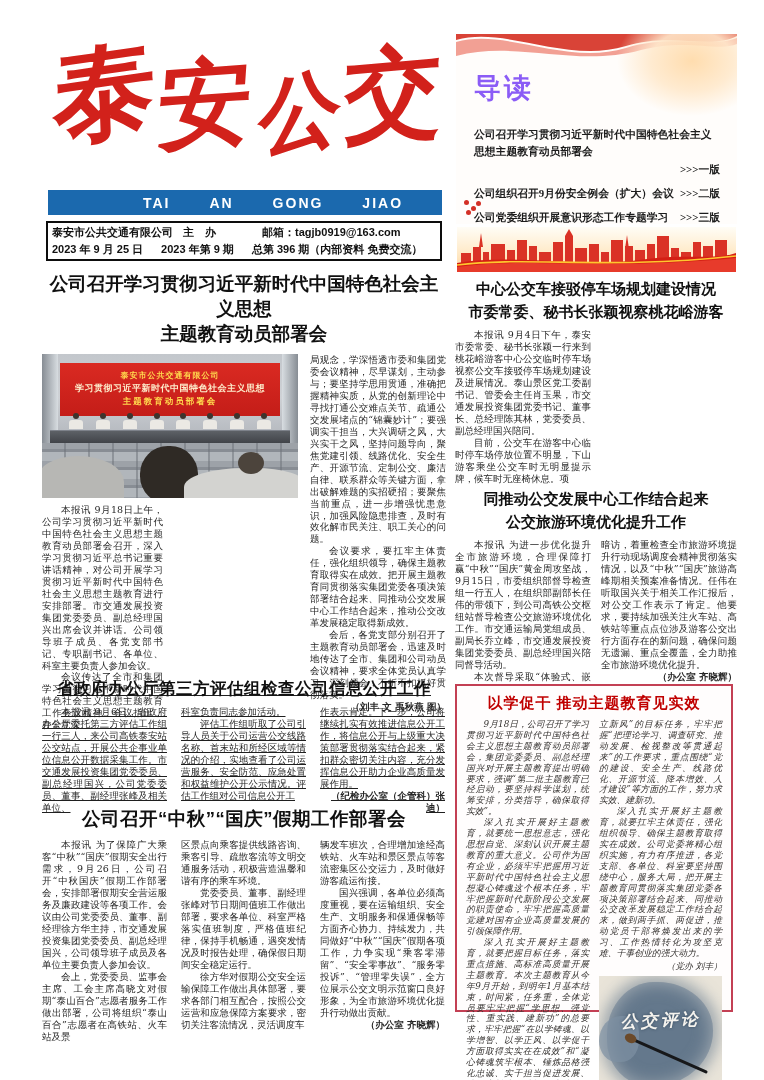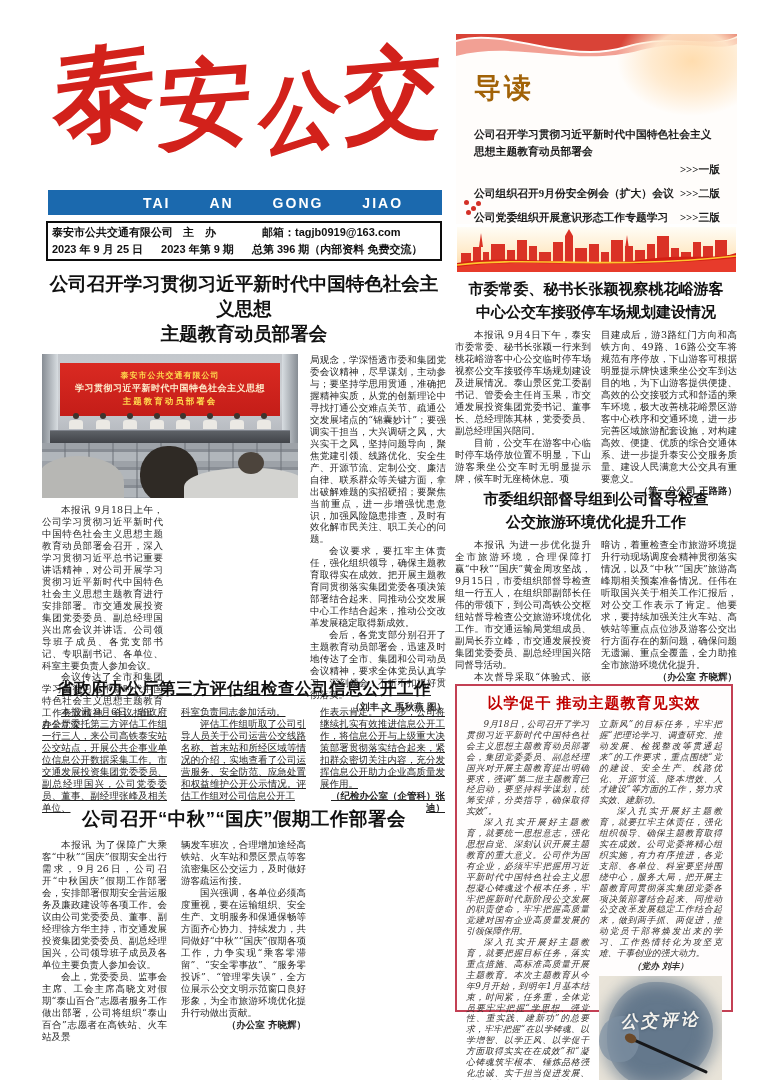--- a/index.html
+++ b/index.html
@@ -21,21 +21,21 @@
            font-family:"Liberation Sans",sans-serif;font-size:11px;font-weight:600;color:#111;
            display:flex;flex-direction:column;justify-content:center;padding:1px 4px;line-height:1.55;}
   .inforow{display:flex;white-space:nowrap;}
   .inforow .sp8{margin-left:10px;} .inforow .sp40{margin-left:46px;} .inforow .sp24{margin-left:18px;}
   
   .daodu{left:456px;top:34px;width:281px;height:190px;background:#fffdfb;overflow:hidden;}
   .daodu .blob{position:absolute;right:-30px;top:-28px;width:150px;height:110px;border-radius:50%;
                background:radial-gradient(closest-side,#ffd9a6,#ffe9cc 55%,rgba(255,255,255,0));opacity:.9;}
   .daodu svg{position:absolute;left:0;top:0;}
   .daodu-title{position:absolute;left:18px;top:36px;font-family:"Liberation Sans",sans-serif;
-               font-size:27px;font-weight:900;color:#a16207;letter-spacing:3px;}
+               font-size:27px;font-weight:900;color:#8b5cf6;letter-spacing:3px;}
   .daodu-items{position:absolute;left:18px;top:92px;width:246px;font-family:"Liberation Sans",sans-serif;}
   .ditem{display:flex;flex-wrap:wrap;font-size:10.8px;font-weight:700;color:#1c1c1c;line-height:1.6;margin-bottom:7px;font-family:Liberation Serif, serif;}
   .ditem .pg{margin-left:auto;white-space:nowrap;}
   .plum{position:absolute;left:6px;bottom:6px;width:26px;height:20px;}
   .plum i{position:absolute;width:5px;height:5px;border-radius:50%;background:#d33026;display:block;}
   
   .skyline{left:457px;top:227px;width:279px;height:45px;}
   
   .headline{font-family:"Liberation Sans",sans-serif;font-weight:900;color:#101010;text-align:center;}
   .cols{display:flex;}
@@ -96,21 +96,21 @@
   .a3 .headline{font-size:15px;line-height:1.5;}
   .r-cols{display:flex;gap:10px;margin-top:6px;}
   .r-cols .col{width:136px;}
   
   .redbox{left:455px;top:684px;width:278px;height:328px;border:2px solid #c34054;box-sizing:border-box;
           background:#fffdfd;padding:8px 9px;}
   .rb-head{font-family:"Liberation Sans",sans-serif;font-weight:900;color:#c00000;font-size:15px;
            text-align:center;letter-spacing:1px;margin-bottom:6px;}
   .rb-cols{display:flex;gap:10px;}
   .rb-cols .col{width:123px;font-size:8.8px;line-height:1.24;font-style:italic;color:#33302e;}
-  .rb-sig{text-align:center;font-weight:700;margin-top:2px;font-style:italic;font-size:8.8px;color:#33302e;}
+  .rb-sig{text-align:right;font-weight:400;margin-top:2px;font-style:italic;font-size:8.8px;color:#33302e;}
   .painting{position:relative;width:123px;height:120px;margin-top:4px;background:#e9e4d9;overflow:hidden;}
   .painting .ink{position:absolute;left:8px;top:6px;width:106px;height:104px;background:#64788c;
      border-radius:46% 54% 58% 42%/52% 48% 55% 45%;
      box-shadow:0 0 14px 6px rgba(100,120,140,.55), inset 0 0 18px rgba(235,232,224,.5);}
   .painting .ink2{position:absolute;left:0px;top:40px;width:40px;height:46px;background:#7d90a2;opacity:.7;
      border-radius:60% 40% 50% 50%;}
   .painting .txt{position:absolute;left:0;right:0;top:34px;text-align:center;color:#f5f3ee;
      font-weight:700;font-size:17px;letter-spacing:3px;transform:rotate(-2deg);
      font-family:"DejaVu Serif",serif;text-shadow:0 0 3px rgba(40,60,80,.8);}
   .painting .brush{position:absolute;left:28px;top:78px;width:84px;height:3px;background:#17181a;
@@ -286,38 +286,32 @@
           <p class="cont">局观念，学深悟透市委和集团党委会议精神，尽早谋划，主动参与；要坚持学思用贯通，准确把握精神实质，从党的创新理论中寻找打通公交难点关节、疏通公交发展堵点的“锦囊妙计”；要强调实干担当，大兴调研之风，大兴实干之风，坚持问题导向，聚焦党建引领、线路优化、安全生产、开源节流、定制公交、廉洁自律、联系群众等关键方面，拿出破解难题的实招硬招；要聚焦当前重点，进一步增强忧患意识，加强风险隐患排查，及时有效化解市民关注、职工关心的问题。</p>
           <p>会议要求，要扛牢主体责任，强化组织领导，确保主题教育取得实在成效。把开展主题教育同贯彻落实集团党委各项决策部署结合起来、同推动公交发展中心工作结合起来，推动公交改革发展稳定取得新成效。</p>
           <p>会后，各党支部分别召开了主题教育动员部署会，迅速及时地传达了全市、集团和公司动员会议精神，要求全体党员认真学习、深刻领会，不折不扣抓好贯彻落实。</p>
         </div>
       <div class="sig body-s">（刘丰 文 禹秋燕 图）</div>
     </div>
   </div>
 </div>
 
 <div class="abs a2">
+  <div class="headline">中心公交车接驳停车场规划建设情况</div>
   <div class="headline">市委常委、秘书长张颖视察桃花峪游客</div>
-  <div class="headline">中心公交车接驳停车场规划建设情况</div>
   <div class="r-cols body-s">
     <div class="col">
         <p>本报讯 9月4日下午，泰安市委常委、秘书长张颖一行来到桃花峪游客中心公交临时停车场视察公交车接驳停车场规划建设及进展情况。泰山景区党工委副书记、管委会主任肖玉果，市交通发展投资集团党委书记、董事长、总经理陈其林，党委委员、副总经理国兴陪同。</p>
         <p>目前，公交车在游客中心临时停车场停放位置不明显，下山游客乘坐公交车时无明显提示牌，候车时无座椅休息。项</p>
       </div>
-    <div class="col">
-      <div>
-          <p class="cont">目建成后，游3路红门方向和高铁方向、49路、16路公交车将规范有序停放，下山游客可根据明显提示牌快速乘坐公交车到达目的地，为下山游客提供便捷、高效的公交接驳方式和舒适的乘车环境，极大改善桃花峪景区游客中心秩序和交通环境，进一步完善区域旅游配套设施，对构建高效、便捷、优质的综合交通体系、进一步提升泰安公交服务质量、建设人民满意大公交具有重要意义。</p>
-        </div>
-      <div class="sig">（第一分公司 王路路）</div>
-    </div>
   </div>
 </div>
 
 <div class="abs a3">
-  <div class="headline">市委组织部督导组到公司督导检查</div>
+  <div class="headline">同推动公交发展中心工作结合起来</div>
   <div class="headline">公交旅游环境优化提升工作</div>
   <div class="r-cols body-s">
     <div class="col">
         <p>本报讯 为进一步优化提升全市旅游环境，合理保障打赢“中秋”“国庆”黄金周攻坚战，9月15日，市委组织部督导检查组一行五人，在组织部副部长任伟的带领下，到公司高铁公交枢纽站督导检查公交旅游环境优化工作。市交通运输局党组成员、副局长乔立峰，市交通发展投资集团党委委员、副总经理国兴陪同督导活动。</p>
         <p>本次督导采取“体验式、嵌入式、联动式”方式，明察</p>
       </div>
     <div class="col">
       <div>
           <p class="cont">暗访，着重检查全市旅游环境提升行动现场调度会精神贯彻落实情况，以及“中秋”“国庆”旅游高峰期相关预案准备情况。任伟在听取国兴关于相关工作汇报后，对公交工作表示了肯定。他要求，要持续加强关注火车站、高铁站等重点点位涉及游客公交出行方面存在的新问题，确保问题无遗漏、重点全覆盖，全力助推全市旅游环境优化提升。</p>
         </div>
@@ -344,20 +338,25 @@
     </div>
   </div>
 </div>
 
 <div class="abs a5">
   <div class="headline">公司召开“中秋”“国庆”假期工作部署会</div>
   <div class="cols body-s">
     <div class="col">
         <p>本报讯 为了保障广大乘客“中秋”“国庆”假期安全出行需求，9月26日，公司召开“中秋国庆”假期工作部署会，安排部署假期安全营运服务及廉政建设等各项工作。会议由公司党委委员、董事、副经理徐方华主持，市交通发展投资集团党委委员、副总经理国兴，公司领导班子成员及各单位主要负责人参加会议。</p>
         <p>会上，党委委员、监事会主席、工会主席高晓文对假期“泰山百合”志愿者服务工作做出部署，公司将组织“泰山百合”志愿者在高铁站、火车站及景</p>
+      </div>
+    <div class="col">
+        <p class="cont">区景点向乘客提供线路咨询、乘客引导、疏散客流等文明交通服务活动，积极营造温馨和谐有序的乘车环境。</p>
+        <p>党委委员、董事、副经理张峰对节日期间值班工作做出部署，要求各单位、科室严格落实值班制度，严格值班纪律，保持手机畅通，遇突发情况及时报告处理，确保假日期间安全稳定运行。</p>
+        <p>徐方华对假期公交安全运输保障工作做出具体部署，要求各部门相互配合，按照公交运营和应急保障方案要求，密切关注客流情况，灵活调度车</p>
       </div>
     <div class="col">
       <div>
           <p class="cont">辆发车班次，合理增加途经高铁站、火车站和景区景点等客流密集区公交运力，及时做好游客疏运衔接。</p>
           <p>国兴强调，各单位必须高度重视，要在运输组织、安全生产、文明服务和保通保畅等方面齐心协力、持续发力，共同做好“中秋”“国庆”假期各项工作，力争实现“乘客零滞留”、“安全零事故”、“服务零投诉”、“管理零失误”，全方位展示公交文明示范窗口良好形象，为全市旅游环境优化提升行动做出贡献。</p>
         </div>
       <div class="sig">（办公室 齐晓辉）</div>
     </div>
   </div>
 </div>

